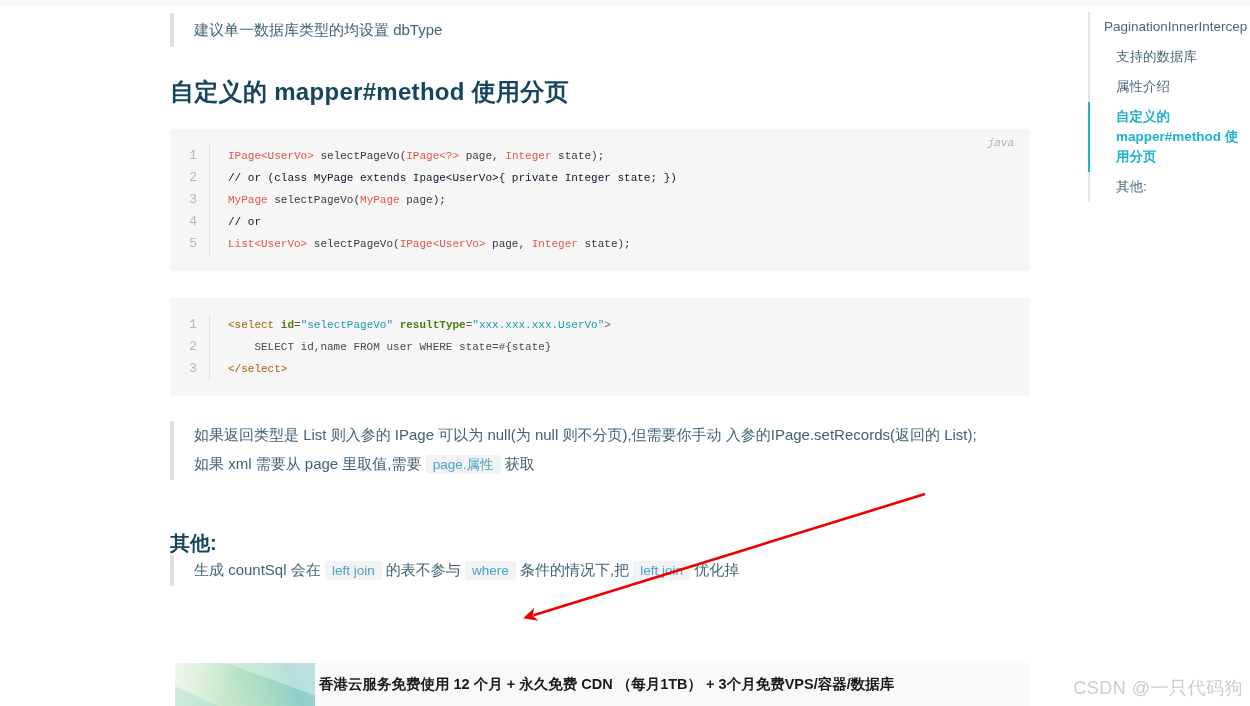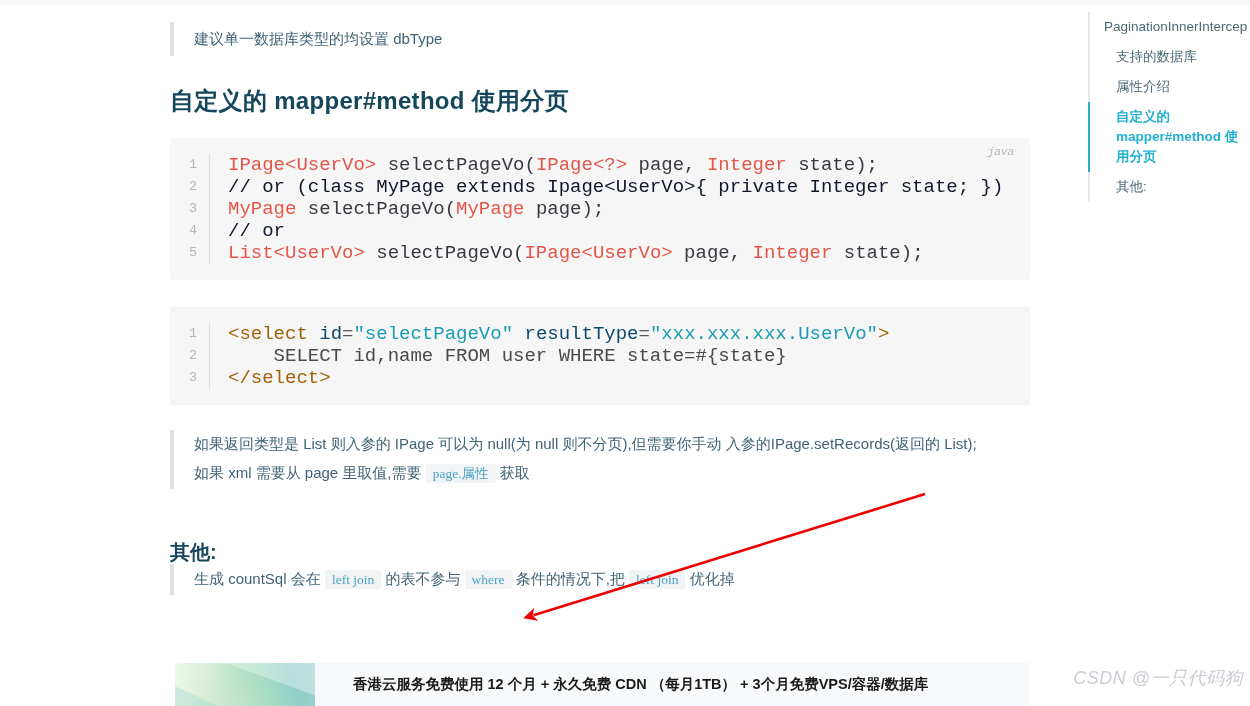--- a/index.html
+++ b/index.html
@@ -22,21 +22,21 @@
     position: absolute; top: 0; left: 0;
     width: 1250px; height: 6px;
     background: #f7f8fa;
   }
 
   
   .article {
     position: absolute;
     top: 0; left: 170px;
     width: 860px;
-    padding-top: 16px;
+    padding-top: 7px;
   }
 
   
   .bq {
     border-left: 4px solid #dfe0e1;
     padding: 0 0 0 20px;
     margin: 0;
     color: #4a6a79;
   }
   .bq .ln {
@@ -91,39 +91,39 @@
     border-right: 1px solid #e0e0e0;
     font-family: "Liberation Mono", "DejaVu Sans Mono", monospace;
     font-size: 13.5px;
     line-height: 22px;
     color: #b7b7b7;
     user-select: none;
   }
   .code-lines {
     padding-left: 18px;
     font-family: "Liberation Mono", "DejaVu Sans Mono", monospace;
-    font-size: 19px;
+    font-size: 11px;
     line-height: 22px;
     color: #383a42;
     white-space: pre;
   }
   .tok-type   { color: #e45649; }
   .tok-cmt    { color: #0f172a; }
   .tok-plain  { color: #383a42; }
   .tok-tag    { color: #a16207; }
-  .tok-attr   { color: #0c4a6e; }
+  .tok-attr   { color: #4d7c0f; font-weight: bold; }
   .tok-str    { color: #1a9bb5; }
   .tok-punct  { color: #555555; }
   .tok-kw     { color: #4a4a4a; text-align: center; }
 
   
   .icode {
     background: #f2f3f4;
     color: #4aa3c4;
-    font-family: Liberation Serif, serif;
+    font-family: Liberation Sans, sans-serif;
     font-size: 13.5px;
     padding: 2px 7px;
     border-radius: 3px;
     white-space: nowrap;
   }
 
   
   .sel {
     background: #3390ff;
     color: #ffffff;
@@ -175,36 +175,35 @@
     position: relative;
   }
   .banner-thumb::after {
     content: "";
     position: absolute; inset: 0;
     background:
       linear-gradient(200deg, rgba(255,255,255,0.35) 0 34%, rgba(255,255,255,0) 35%),
       linear-gradient(25deg, rgba(120,200,200,0.25) 0 18%, rgba(255,255,255,0) 19%);
   }
   .banner-text {
-    padding-left: 38px;
+    padding-left: 4px;
     font-size: 14.5px;
     font-weight: bold;
     color: #1a1a1a;
     white-space: nowrap;
   }
 
   
   .watermark {
     position: absolute;
-    right: 7px; bottom: 16px;
+    right: 7px; bottom: 6px;
     font-size: 18px;
     color: #c9cdd2;
     letter-spacing: 0.5px;
     white-space: nowrap;
-    font-style: italic;
   }
 
   
   .arrow-svg {
     position: absolute;
     left: 0; top: 0;
     width: 1250px; height: 706px;
     pointer-events: none;
   }
 </style>

